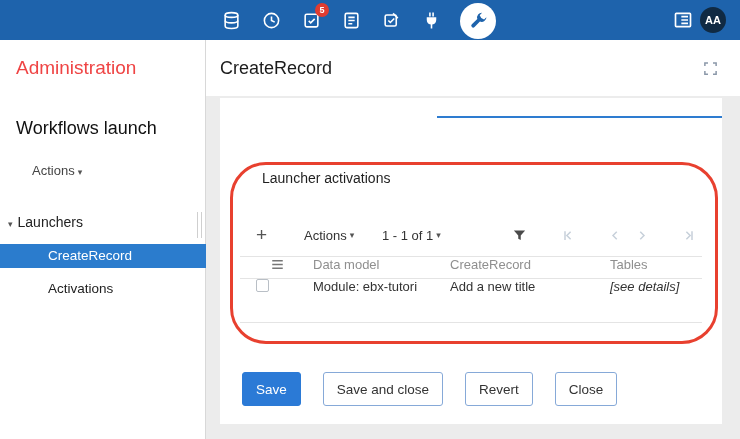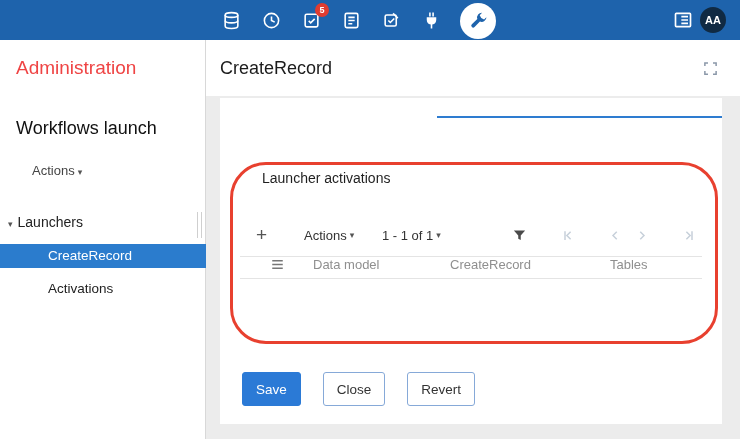--- a/index.html
+++ b/index.html
@@ -249,23 +249,32 @@
             <span class="hamburger">
           <svg width="15" height="15" viewBox="0 0 20 20" fill="none" stroke="#767676" stroke-width="2">
                 <path d="M3 5h14M3 10h14M3 15h14"></path>
               </svg>
         </span>
           </span>
         <span class="c1">Data model</span>
         <span class="c2">CreateRecord</span>
         <span class="c3">Tables</span>
       </div>
+      <div class="grid-row grid-data">
+        <span class="c0">
+            <span class="checkbox"></span>
+          </span>
+        <span class="c1">Module: ebx-tutori</span>
+        <span class="c2">Add a new title</span>
+        <span class="c3"><i>[see details]</i></span>
+      </div>
     </div>
 
     <div class="annotation"></div>
 
     <div class="btn-row">
       <button class="btn btn-primary">Save</button>
+      <button class="btn btn-outline">Save and close</button>
+      <button class="btn btn-outline">Revert</button>
       <button class="btn btn-outline">Close</button>
-      <button class="btn btn-outline">Revert</button>
     </div>
   </div>
 </div>
 
 </body></html>

